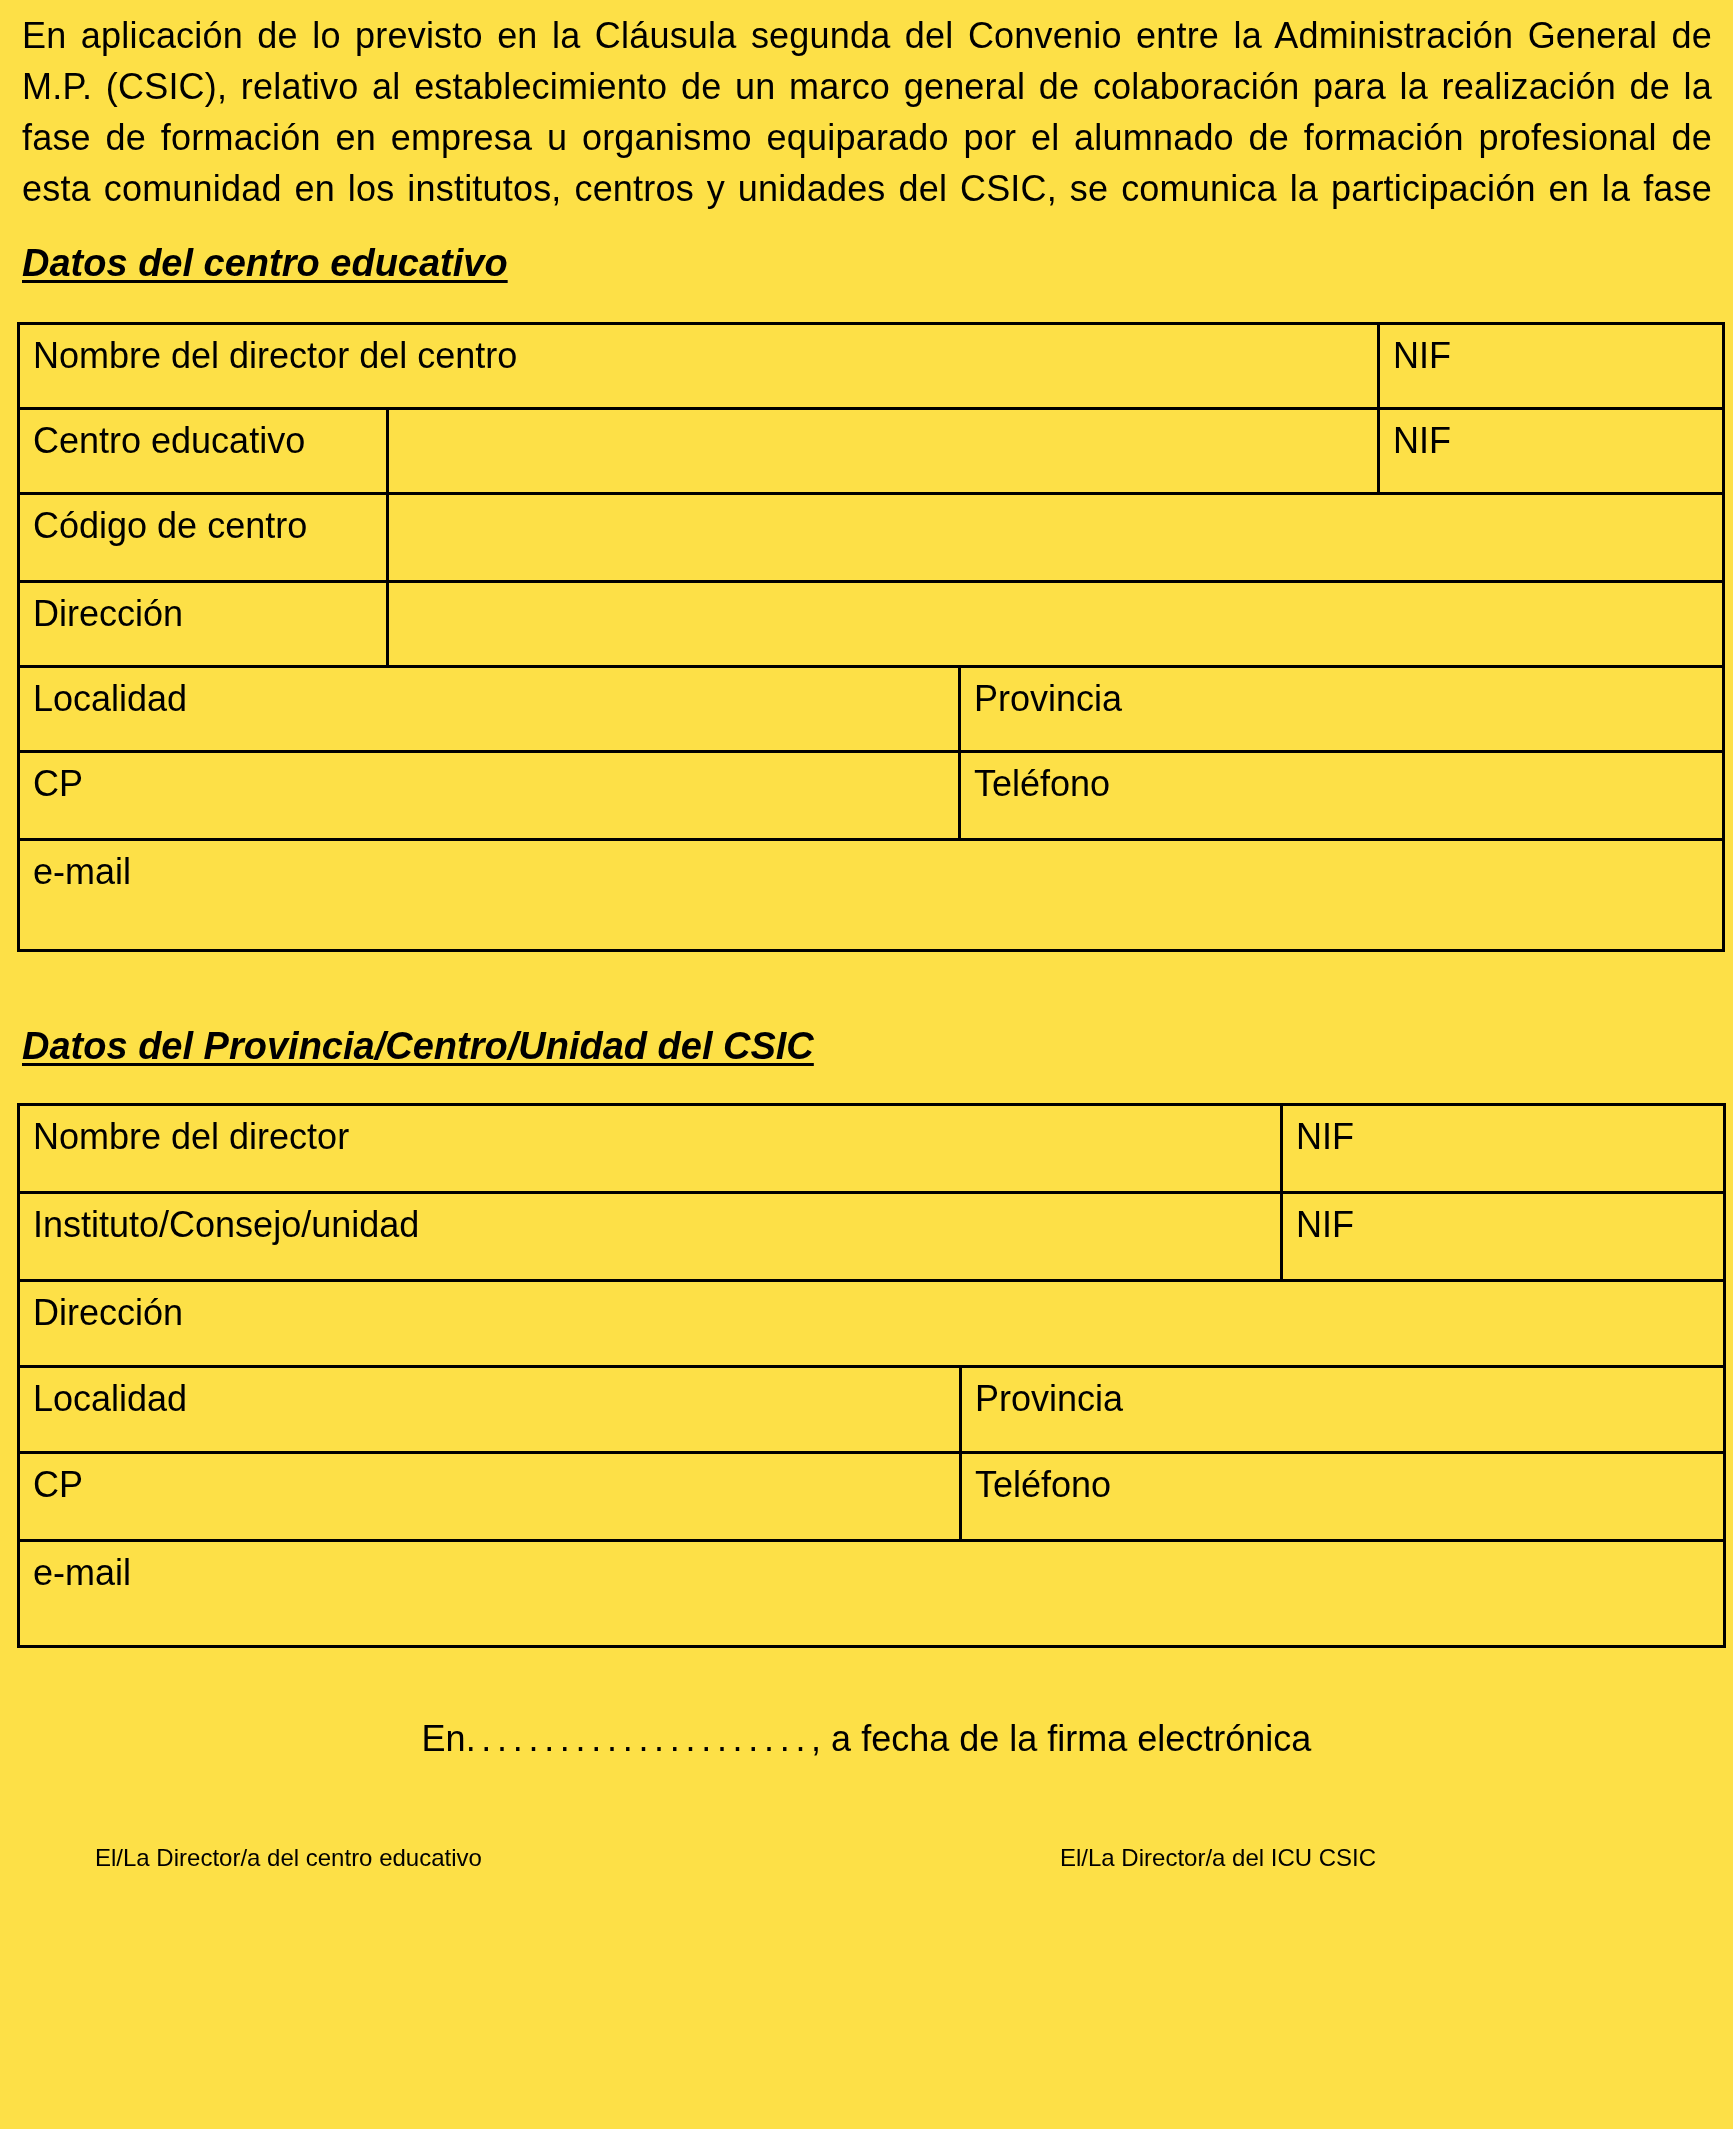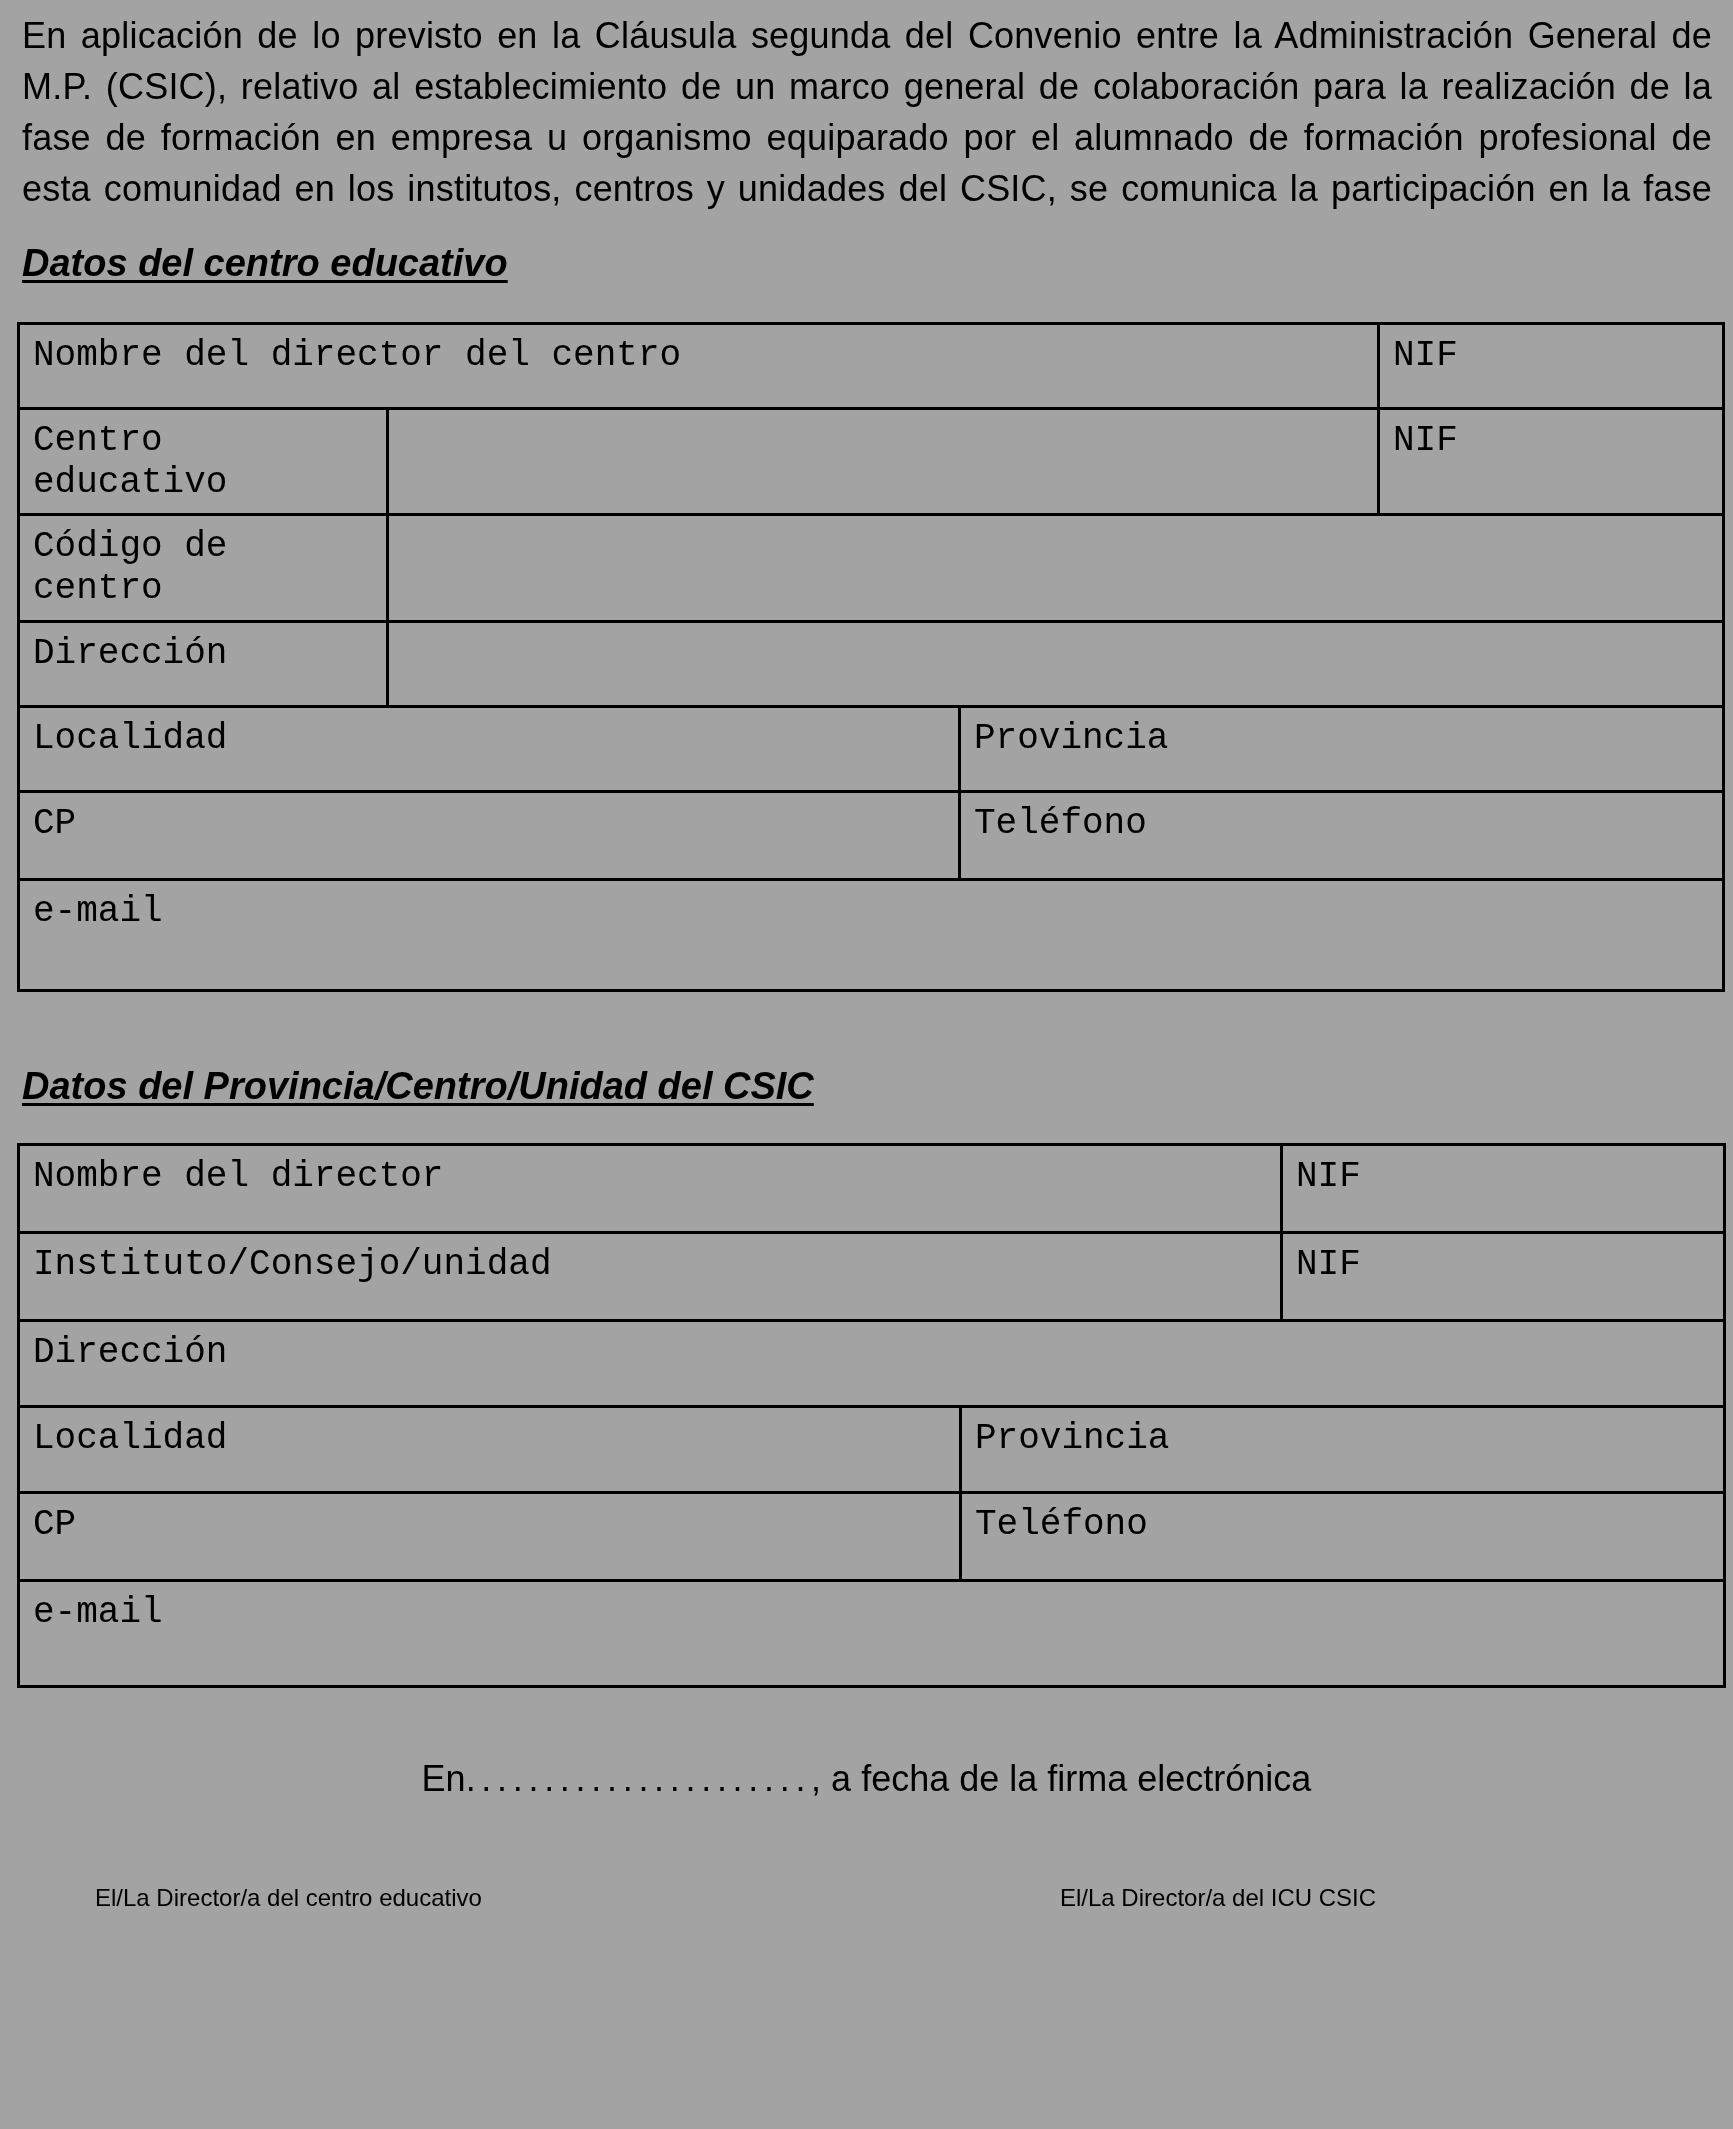--- a/index.html
+++ b/index.html
@@ -6,21 +6,21 @@
     margin: 0;
     padding: 0;
     background: #ffffff;
     color: #000000;
     font-family: "Liberation Sans", sans-serif;
   }
   .page {
     position: relative;
     width: 1733px;
     height: 2129px;
-    background: #a3a3a3;
+    background: #fde047;
     overflow: hidden;
   }
   
   .intro {
     margin: 9.8px 21px 0 22px;
     width: 1690px;
     font-size: 36px;
     line-height: 51px;
     letter-spacing: 0.2px;
   }
@@ -55,21 +55,20 @@
   table.form.first  { margin-top: 40px; }
   table.form.second { margin-top: 38px; }
   table.form td {
     border: 3.3px solid #000000;
     vertical-align: top;
     box-sizing: border-box;
     padding: 9.8px 13px;
     font-size: 36px;
     line-height: 42px;
     overflow: hidden;
-    font-family: Liberation Mono, monospace;
   }
   
   .en-line {
     margin-top: 70px;
     width: 1733px;
     text-align: center;
     font-size: 36px;
     line-height: 41px;
   }
   .en-line .dots {

